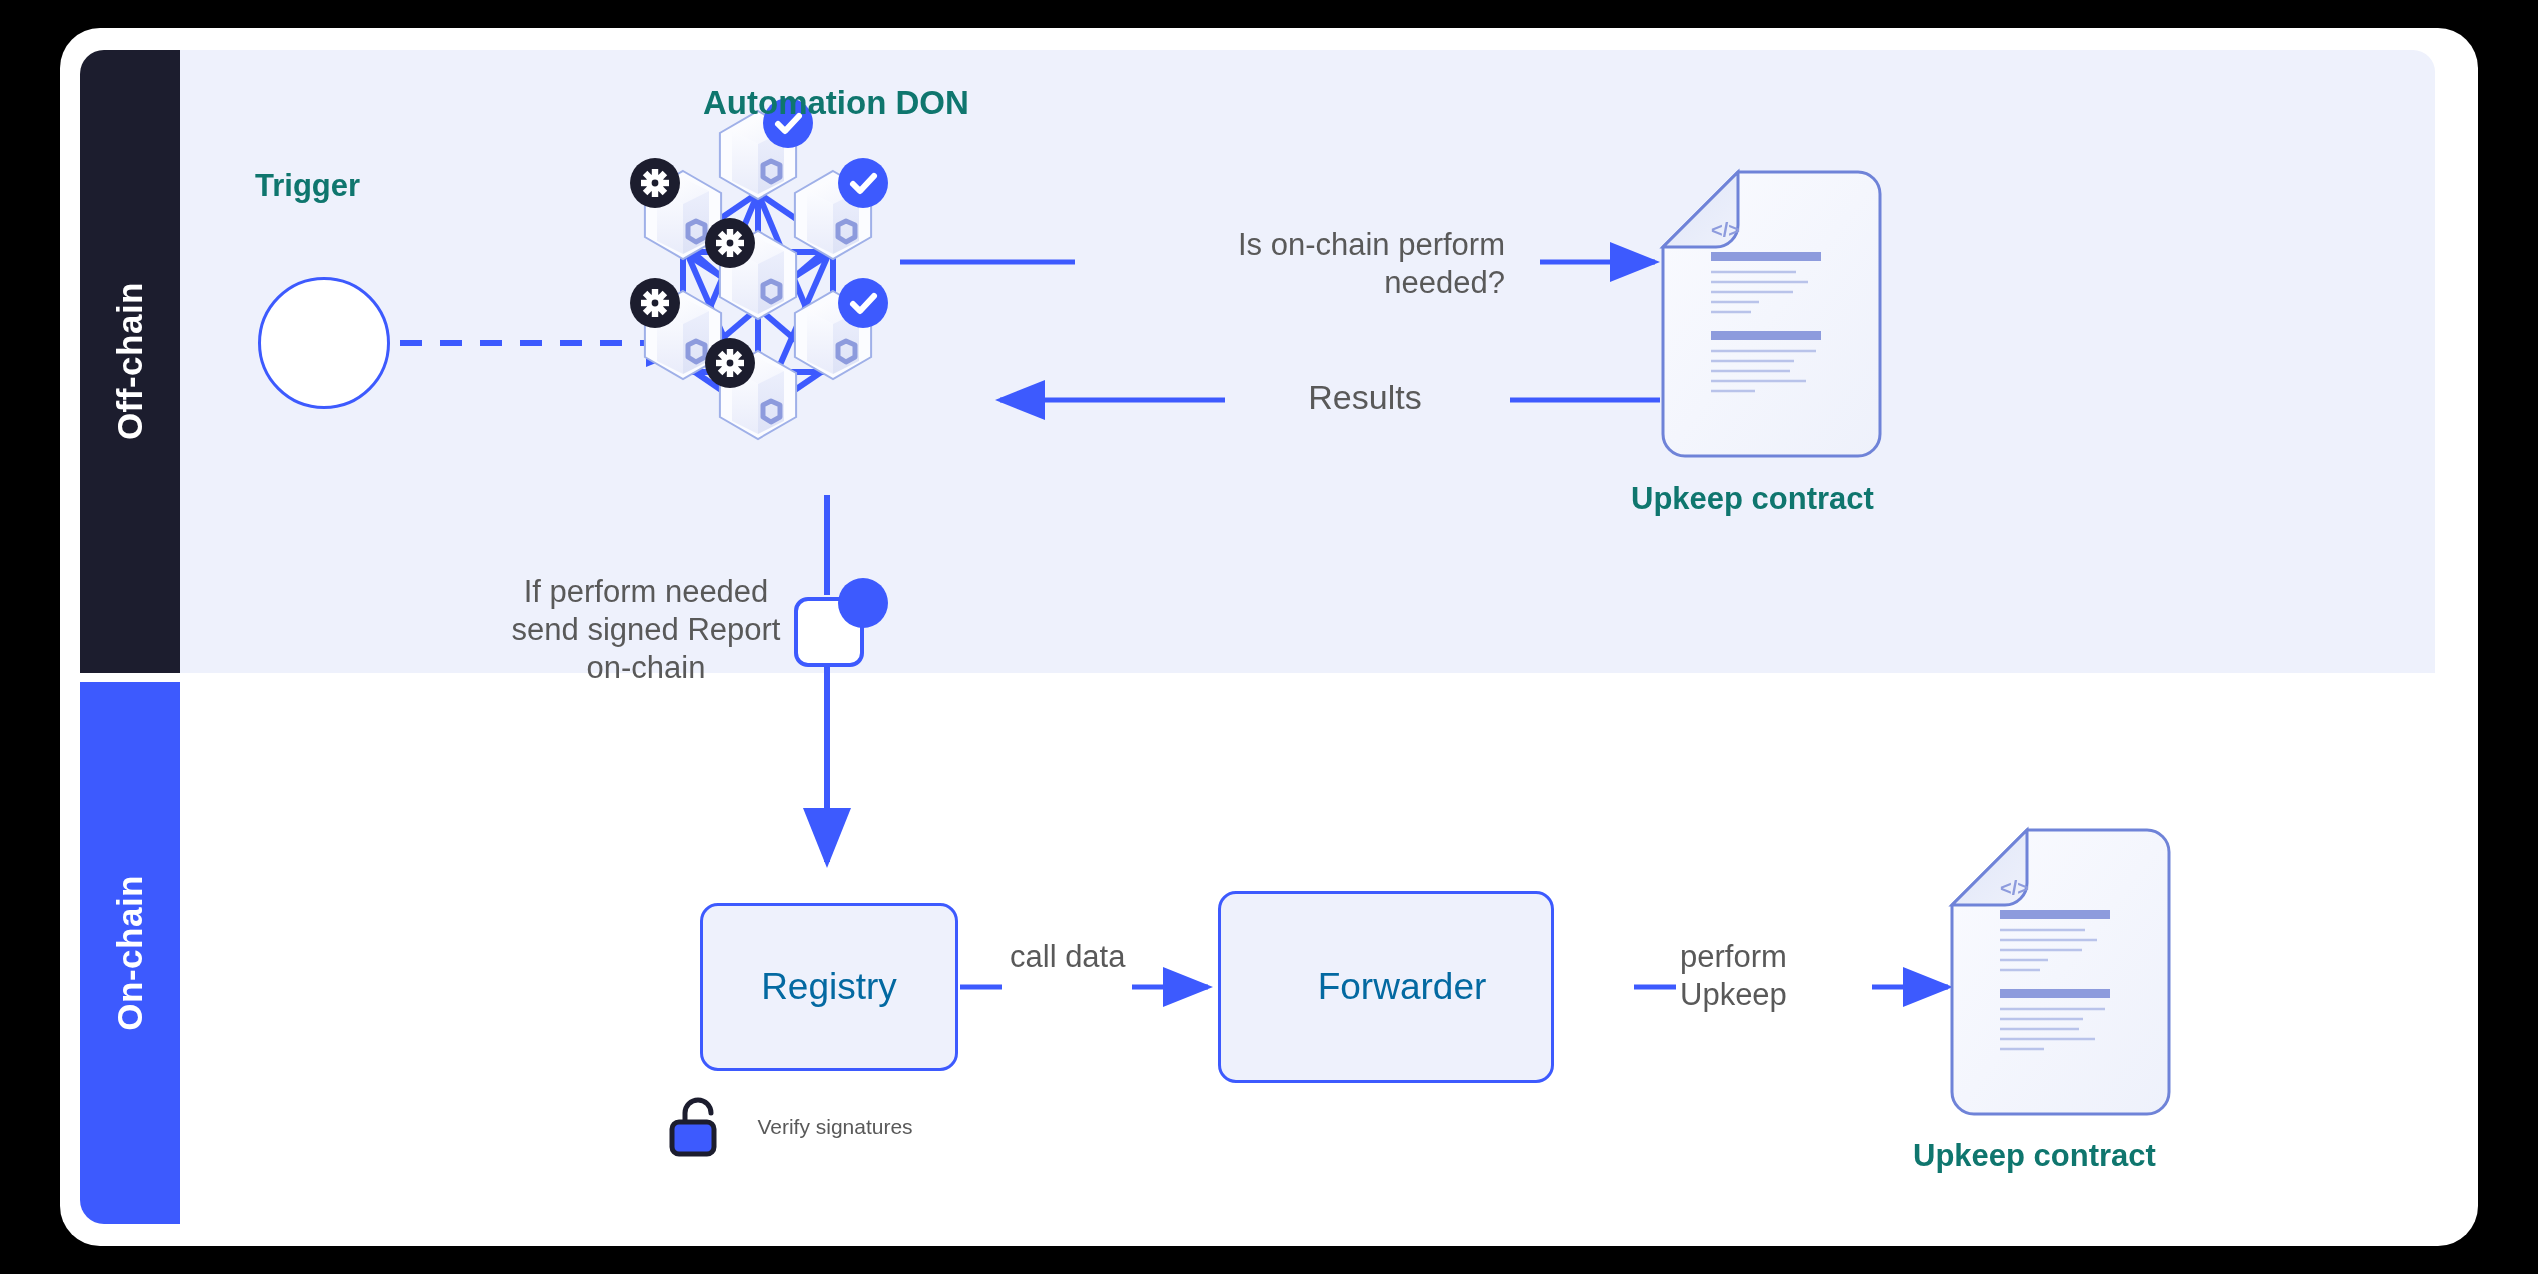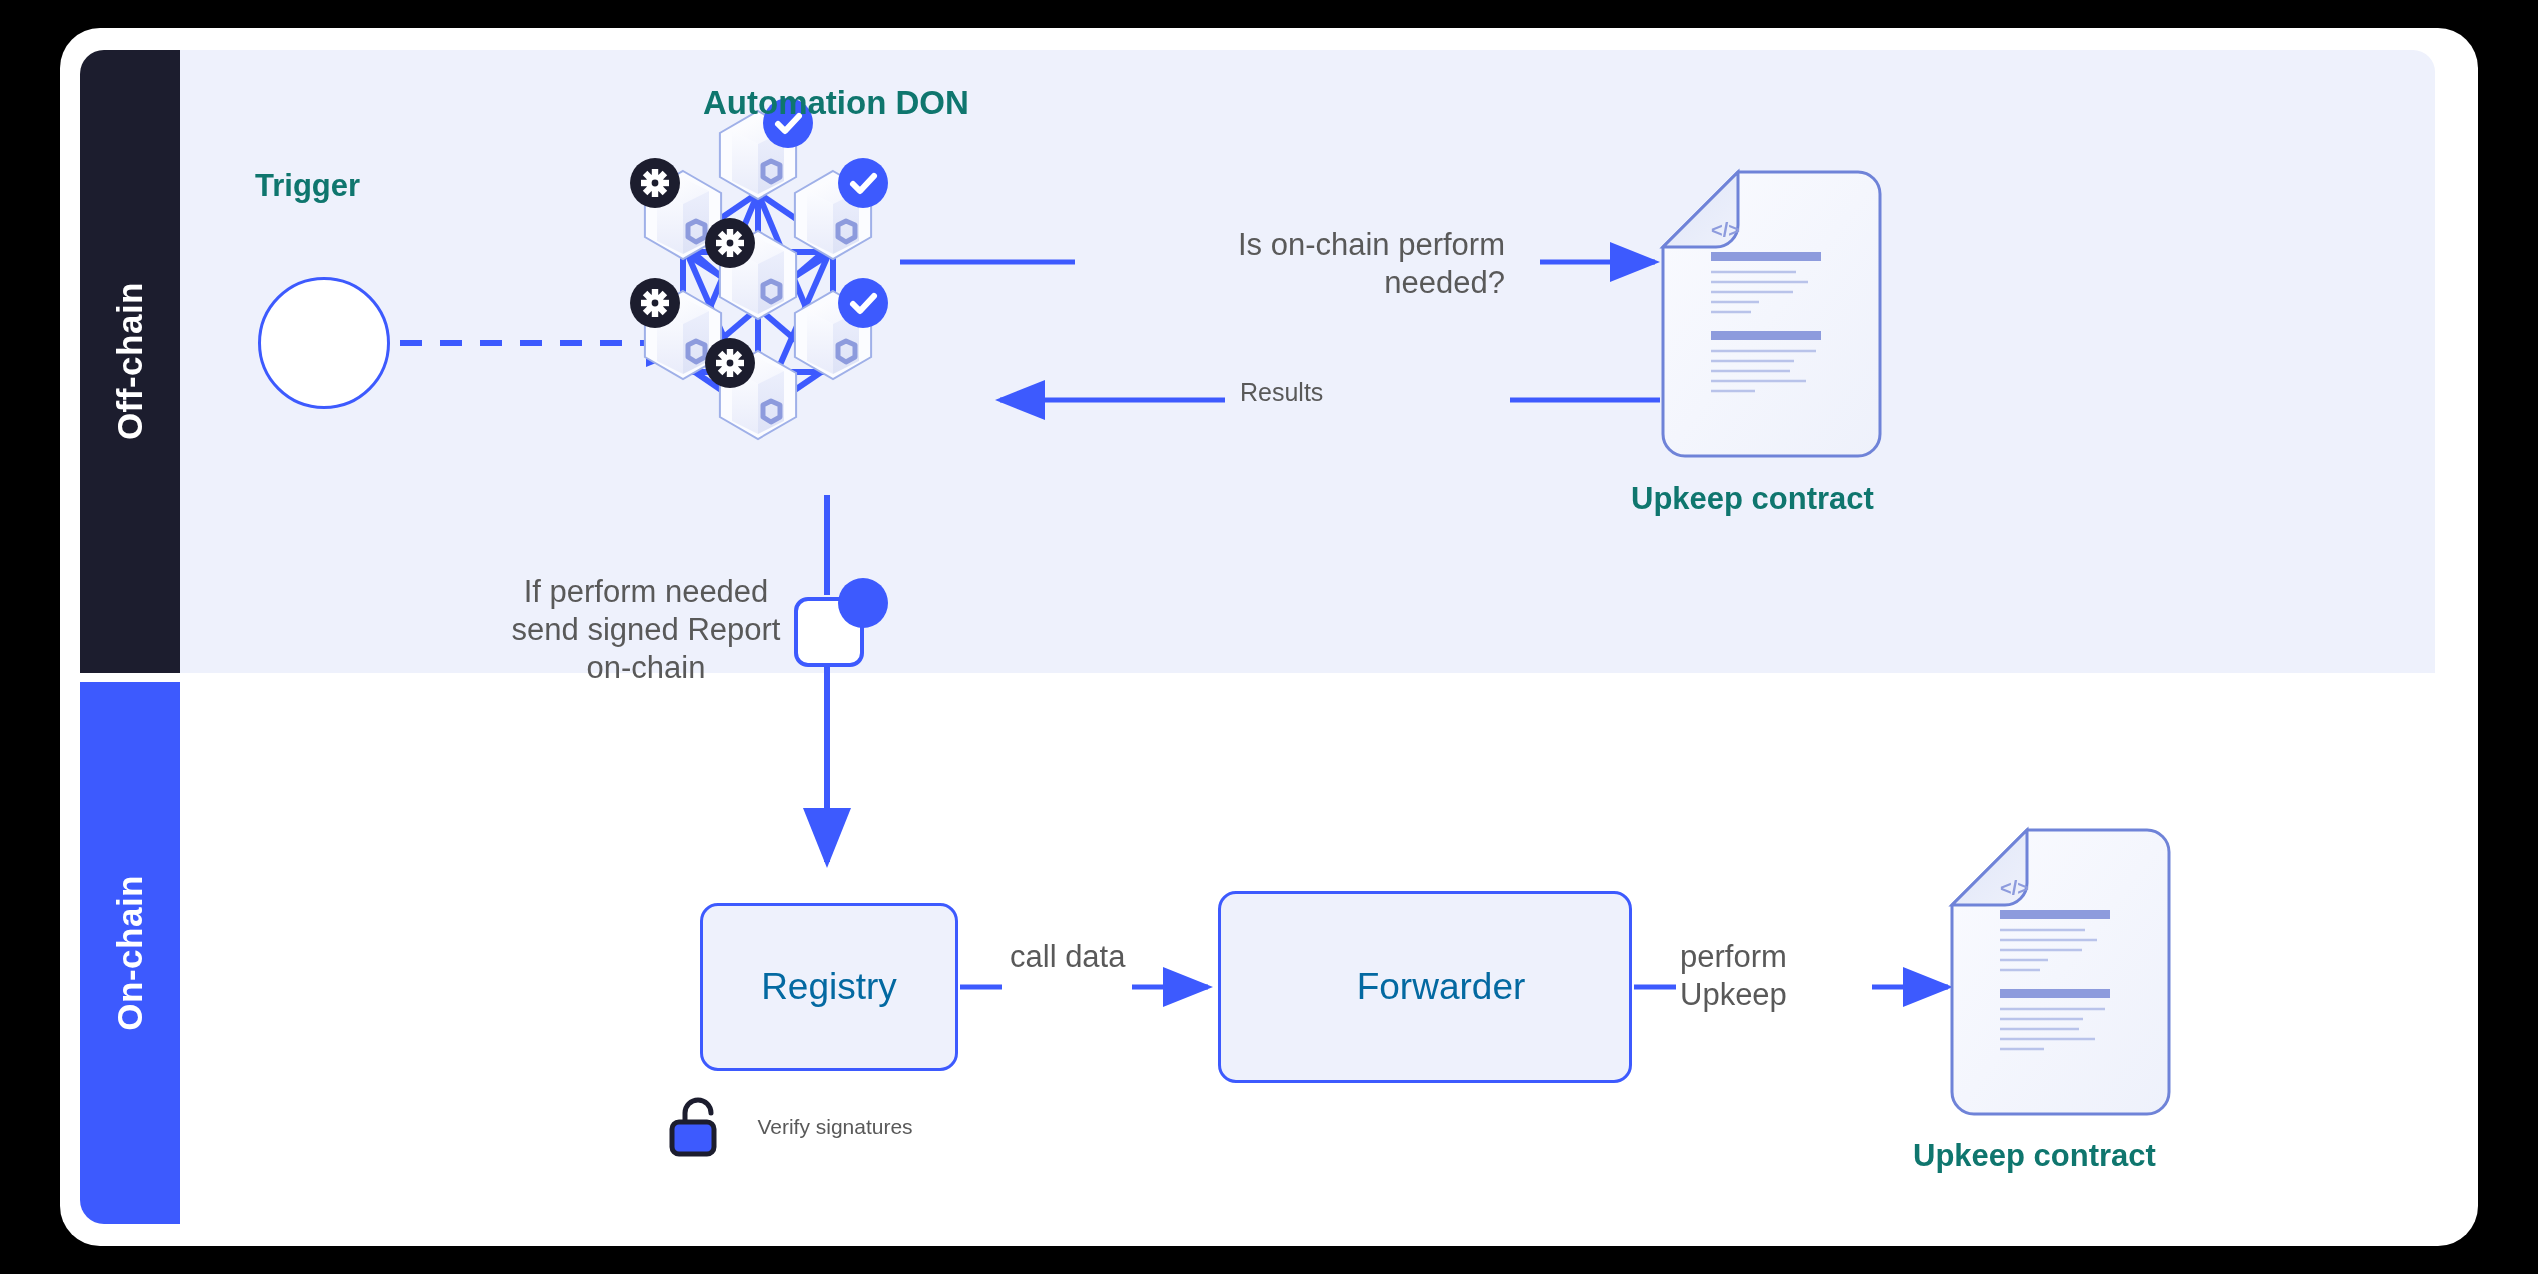--- a/index.html
+++ b/index.html
@@ -32,40 +32,40 @@
   .t-bold{color:#0f766e;font-weight:bold;}
   .t-gray{color:#595959;font-weight:normal;}
 
   .title-don{left:703px;top:84px;font-size:33px;}
   .label-trigger{left:255px;top:168px;font-size:31px;}
   .label-up1{left:1631px;top:481px;font-size:31px;}
   .label-up2{left:1913px;top:1138px;font-size:31px;}
 
   .txt-q{left:1115px;top:210px;width:390px;text-align:right;font-size:31px;
         line-height:1.22;margin-top:16px;}
-  .txt-results{left:1240px;top:378px;width:250px;font-size:25px;}
+  .txt-results{left:1240px;top:378px;width:250px;text-align:center;font-size:34px;}
   .txt-ifperform{left:496px;top:573px;width:300px;text-align:center;font-size:31px;
         line-height:1.22;}
   .txt-calldata{left:1010px;top:938px;width:145px;font-size:31px;
         line-height:1.22;}
   .txt-perform{left:1680px;top:938px;width:200px;font-size:31px;
         line-height:1.22;}
   .txt-verify{left:720px;top:1114px;width:230px;text-align:center;font-size:21px;
         line-height:1.22;}
 
   
   .trigger{left:258px;top:277px;width:132px;height:132px;border-radius:50%;
         background:#ffffff;border:3px solid #3d5afe;box-sizing:border-box;}
 
   
   .proc-box{background:#eef1fc;border:3px solid #3d5afe;border-radius:18px;
         box-sizing:border-box;display:flex;align-items:center;justify-content:center;
         color:#0369a1;font-size:37px;}
   .box-registry{left:700px;top:903px;width:258px;height:168px;}
-  .box-forwarder{left:1218px;top:891px;width:414px;height:192px;padding-left:32px;}
+  .box-forwarder{left:1218px;top:891px;width:336px;height:192px;padding-left:32px;}
 
   
   .report{left:794px;top:597px;width:70px;height:70px;background:#fff;
         border:4px solid #3d5afe;border-radius:14px;box-sizing:border-box;}
   .report-lock{left:838px;top:578px;width:50px;height:50px;border-radius:50%;
         background:#3d5afe;display:flex;align-items:center;justify-content:center;}
 
   
   svg.layer{position:absolute;left:0;top:0;width:2538px;height:1274px;
         pointer-events:none;}

